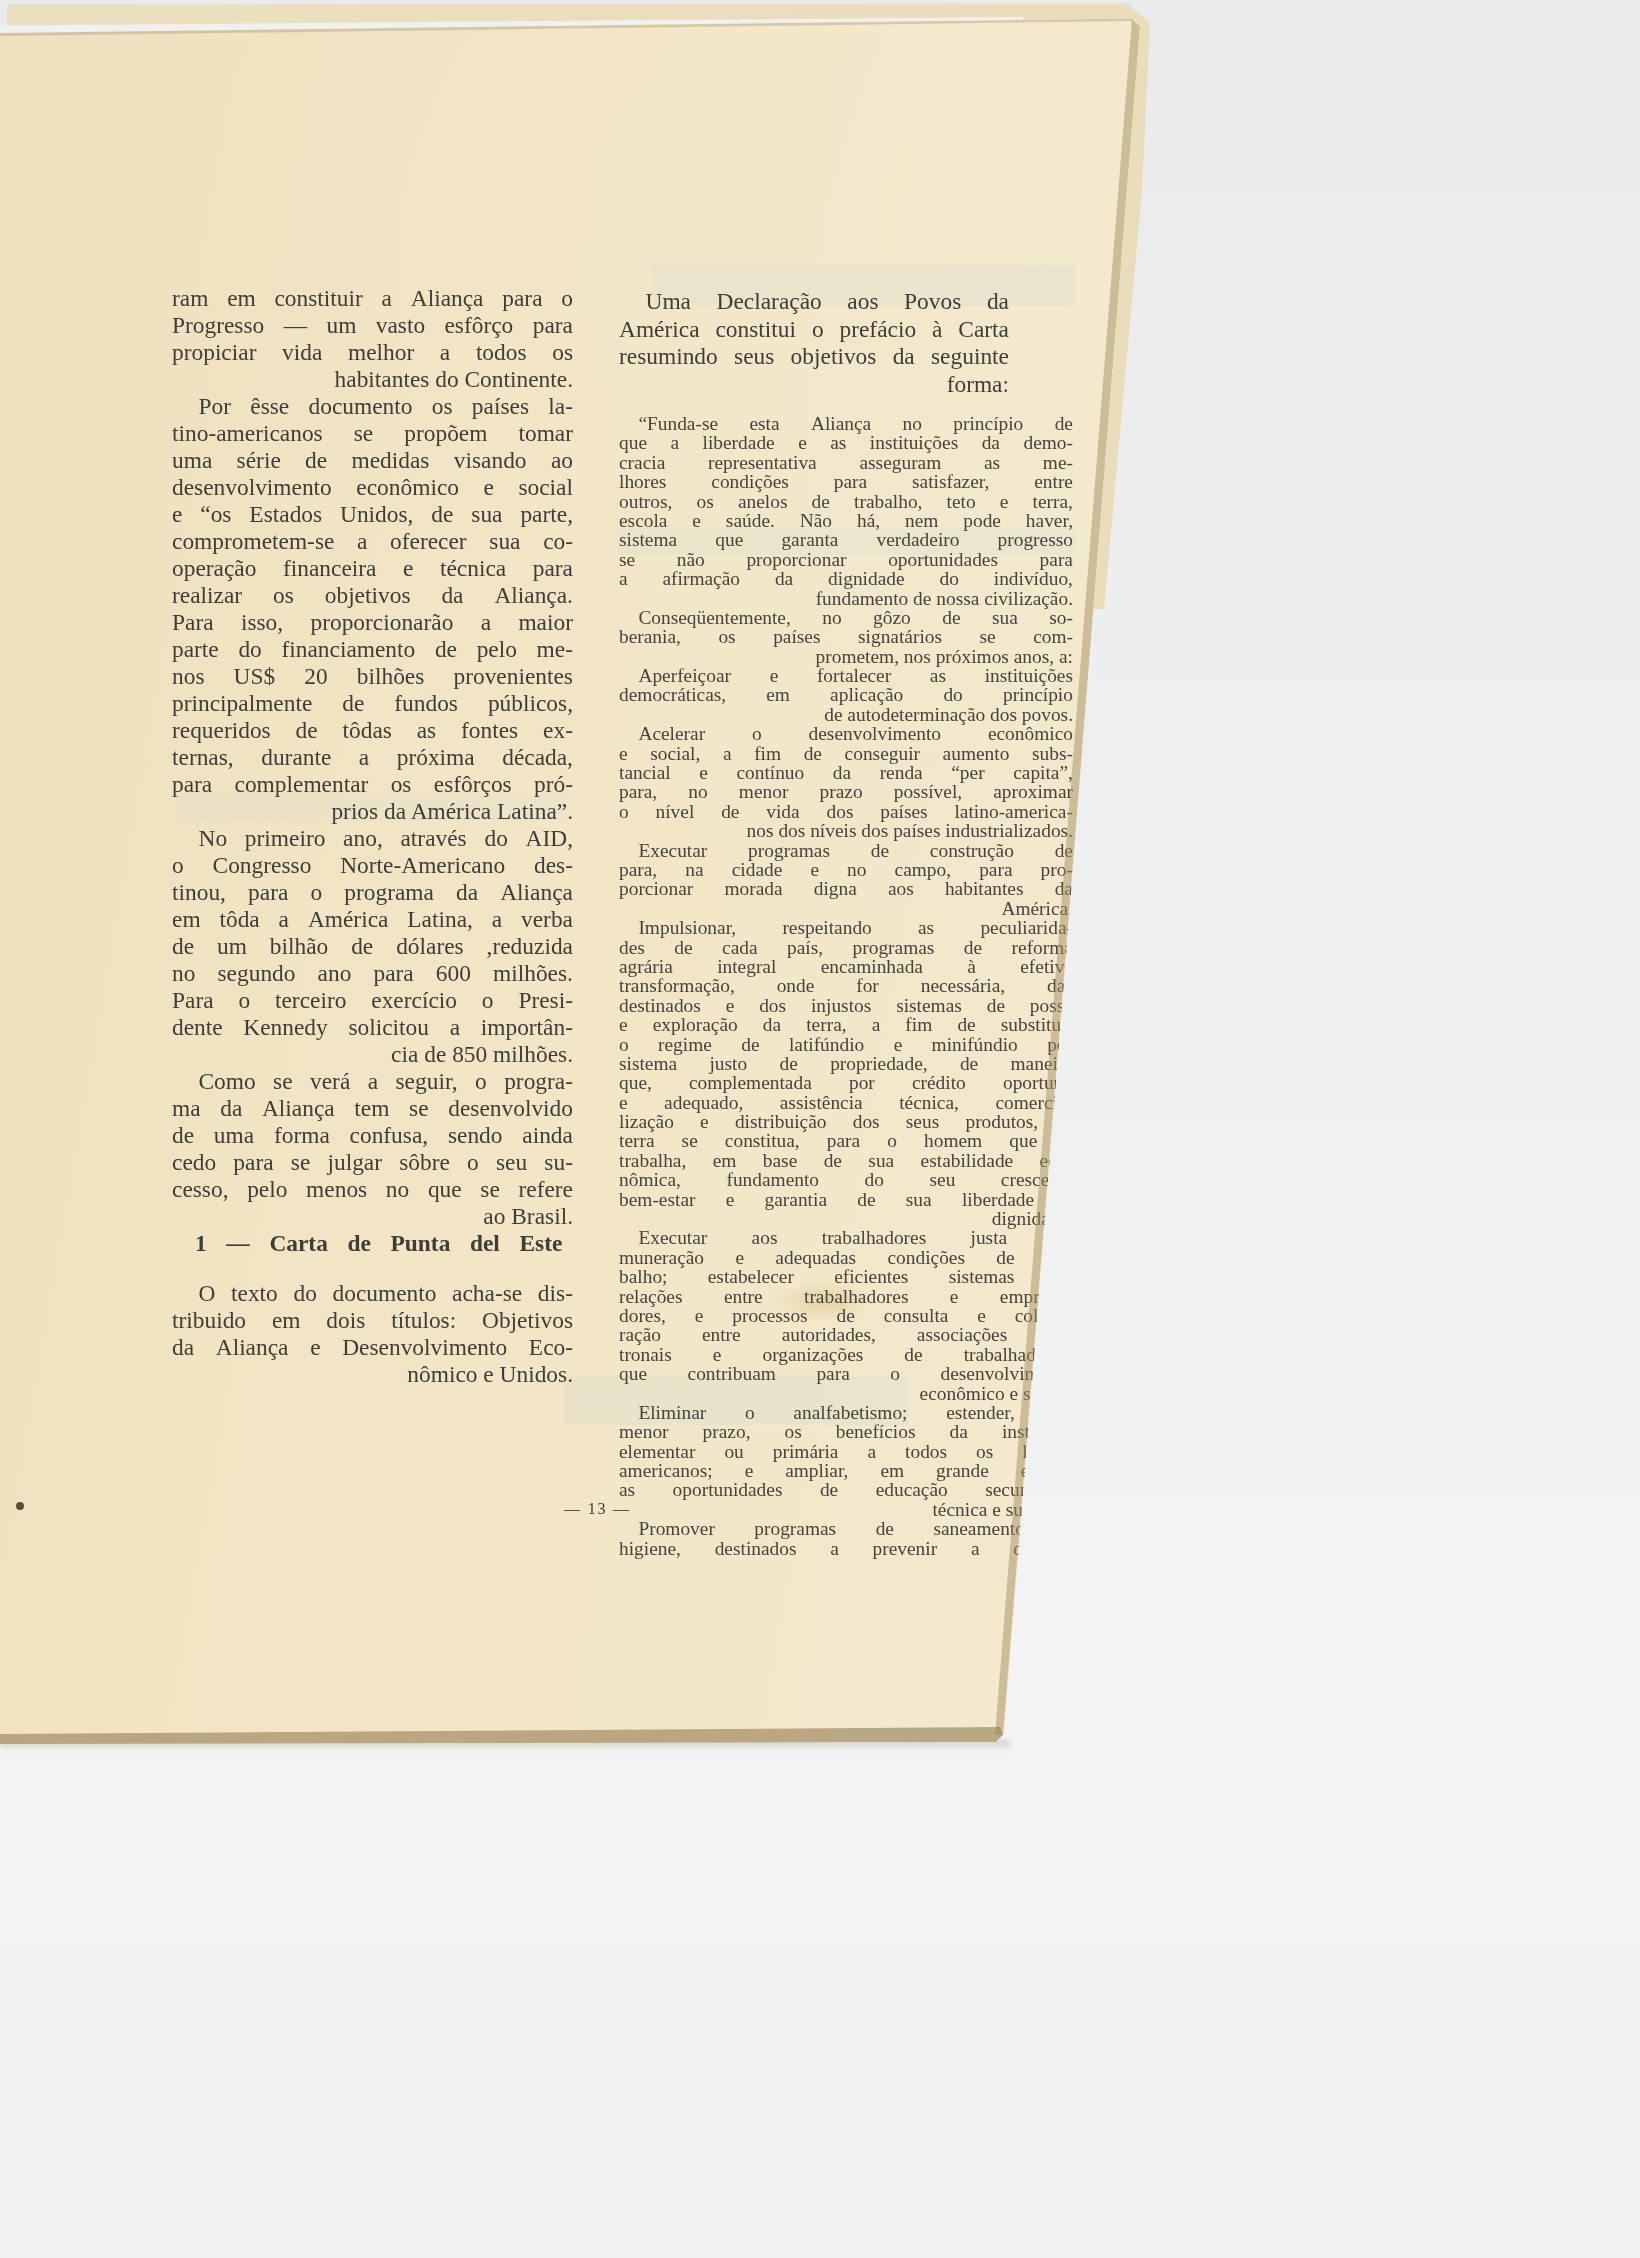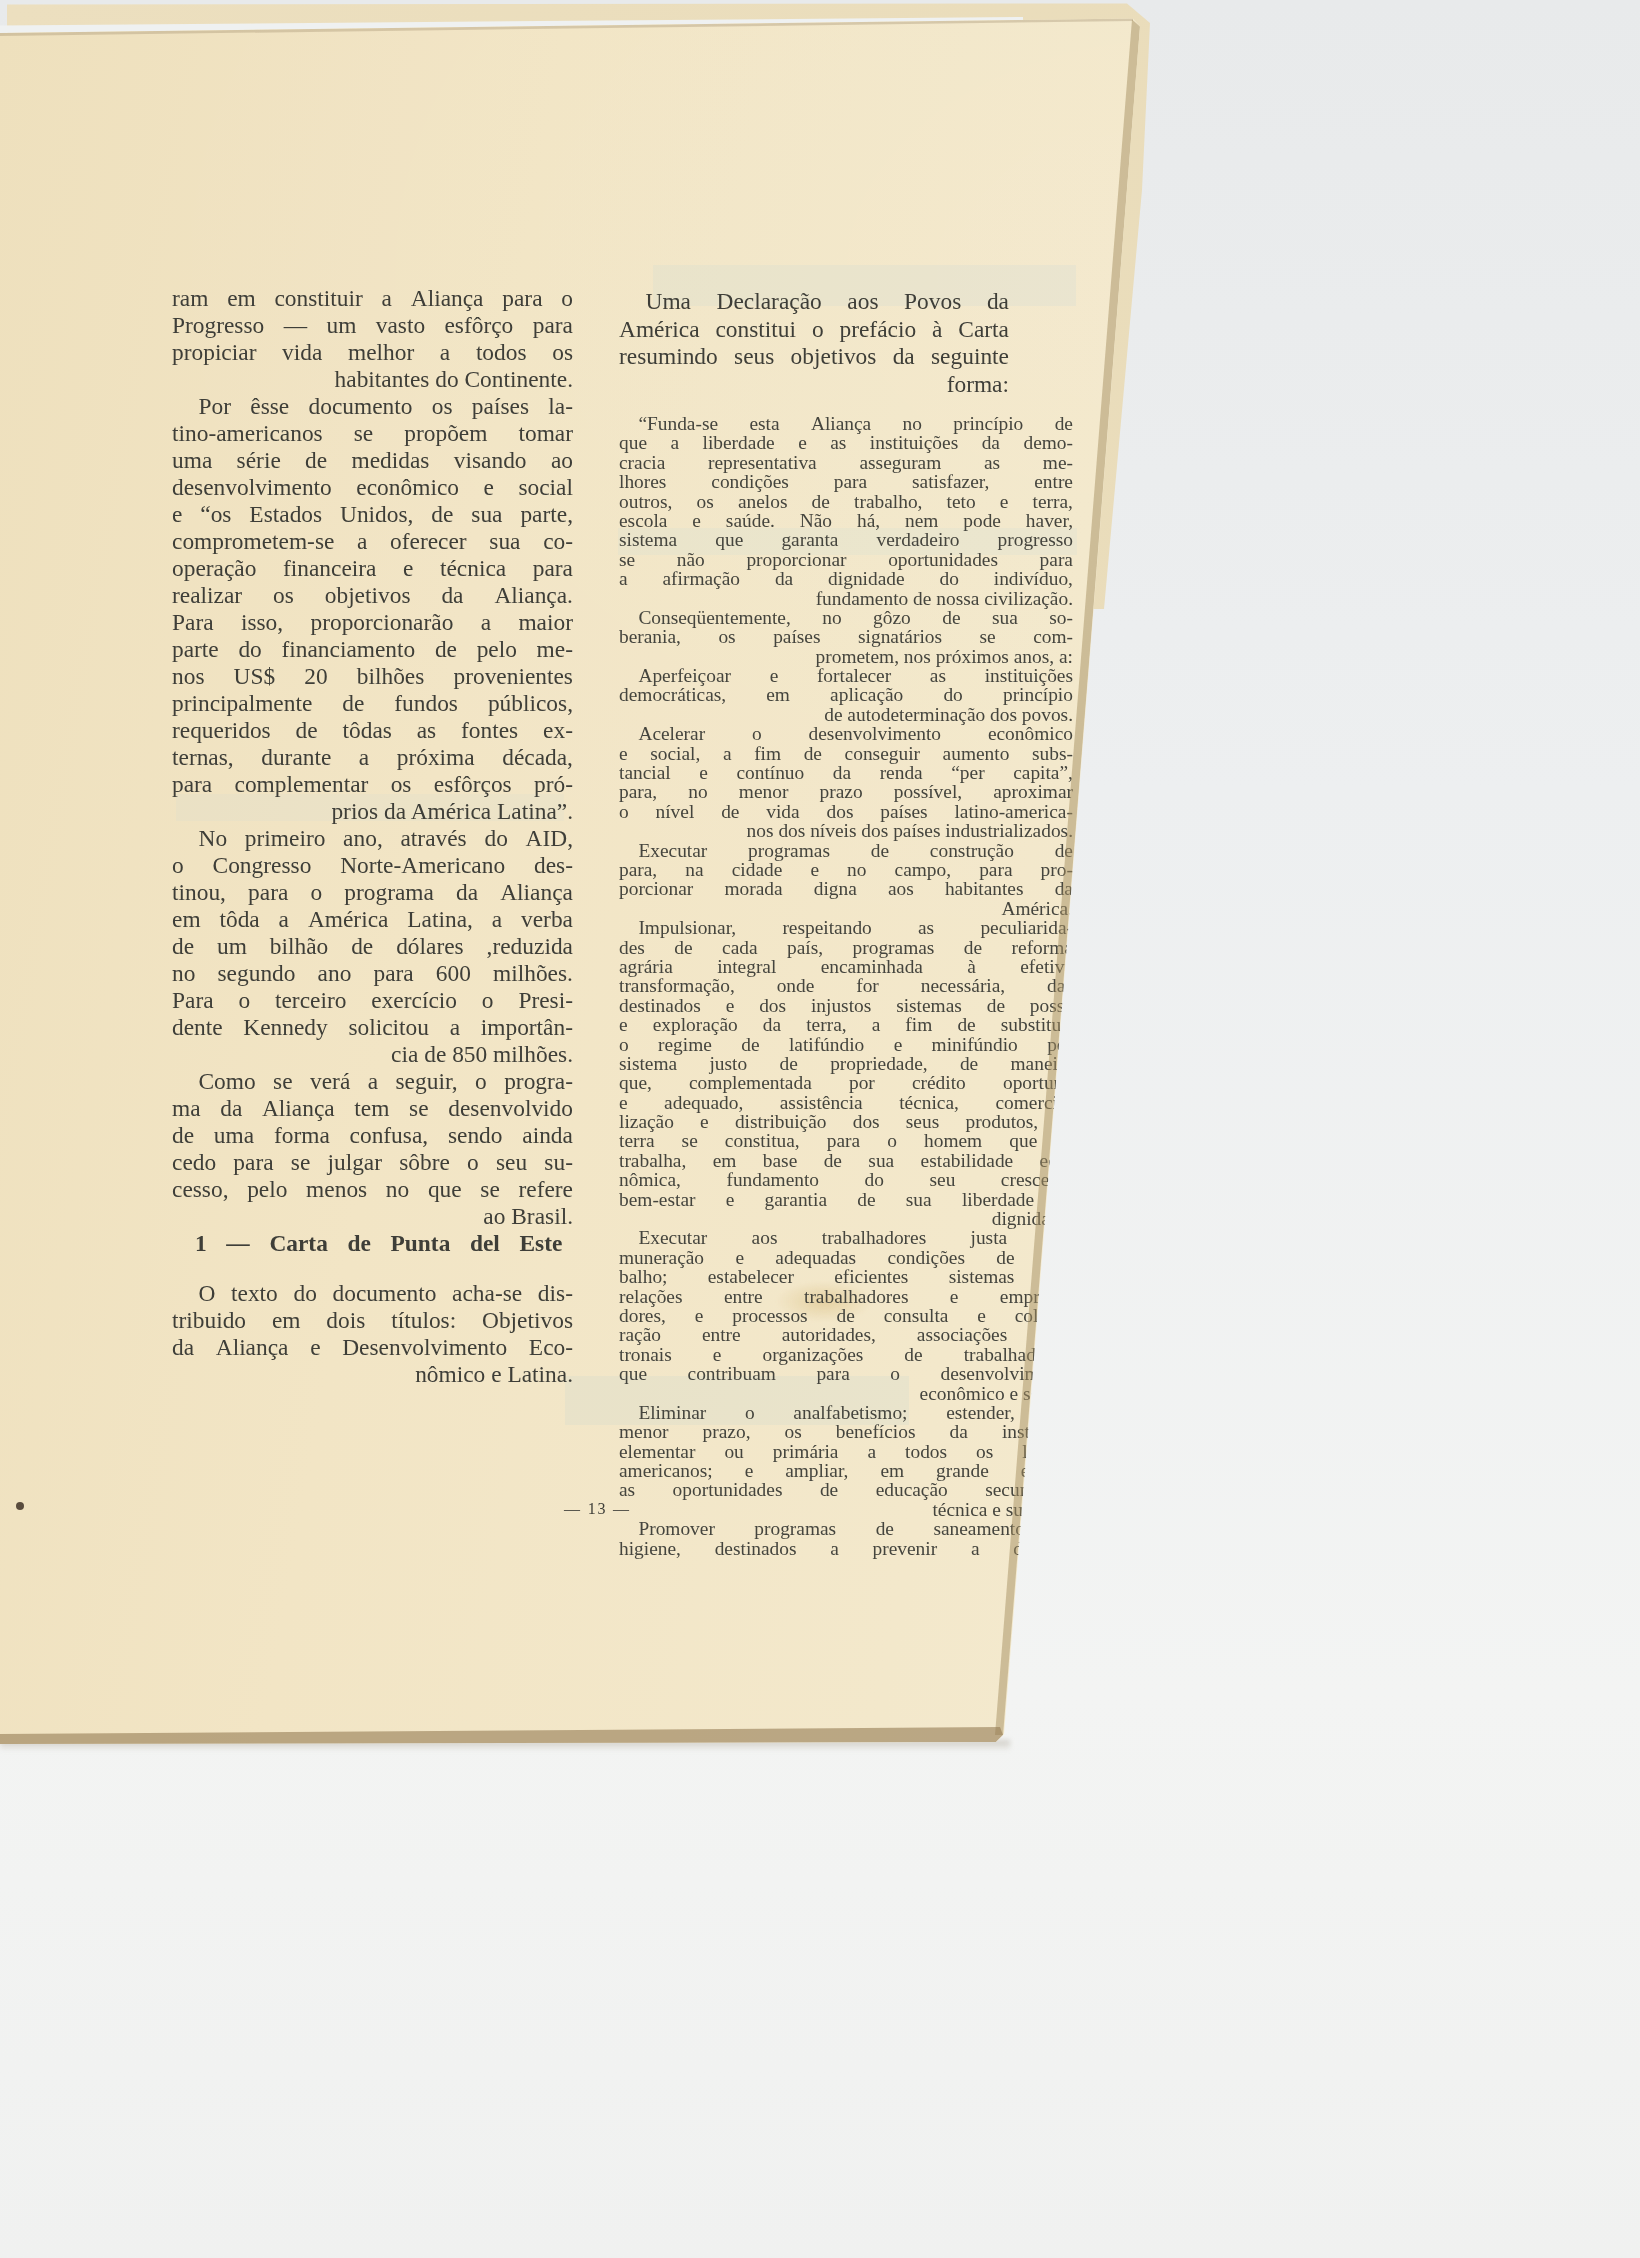--- a/index.html
+++ b/index.html
@@ -367,21 +367,21 @@
             <span>títulos:</span>
             <span>Objetivos</span>
           </div>
           <div class="line just">
             <span>da</span>
             <span>Aliança</span>
             <span>e</span>
             <span>Desenvolvimento</span>
             <span>Eco-</span>
           </div>
-          <div class="line plain">nômico e Latina.</div>
+          <div class="line plain">nômico e Unidos.</div>
         </div>
       </div>
     <div class="col col-right" id="col-right">
         <div class="block body intro">
           <div class="line just first">
             <span>Uma</span>
             <span>Declaração</span>
             <span>aos</span>
             <span>Povos</span>
             <span>da</span>

